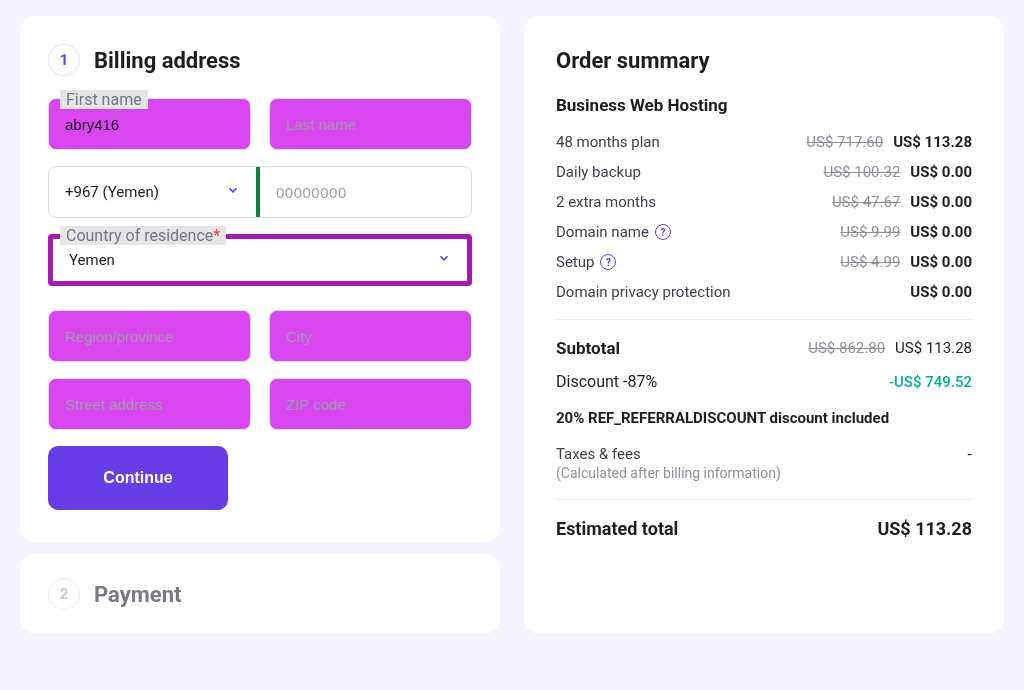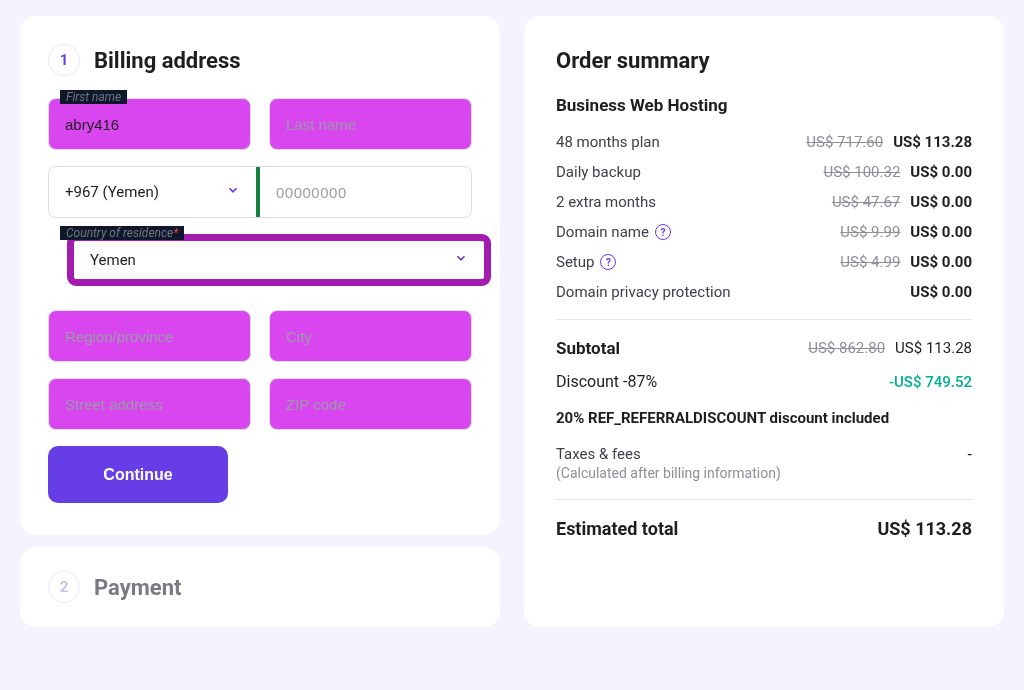--- a/index.html
+++ b/index.html
@@ -52,25 +52,24 @@
     gap: 18px;
     margin-bottom: 16px;
   }
   .field-wrap {
     position: relative;
   }
   .float-label {
     position: absolute;
     top: -8px;
     left: 12px;
-    background: #0f172a;
+    background: #e5e5e5;
     padding: 0 6px;
-    font-size: 12px;
+    font-size: 16px;
     color: #727586;
-    font-style: italic;
   }
   .float-label .req { color: #e03e3e; }
   .input, .select {
     width: 100%;
     border: 1px solid #dcdde5;
     border-radius: 8px;
     height: 52px;
     padding: 0 16px;
     font-size: 15px;
     color: #1d1e20;
@@ -106,38 +105,37 @@
     outline: none;
     width: 100%;
     font-size: 15px;
   }
   .combined-right input::placeholder { color: #9a9ca8; letter-spacing: 0.5px; }
   .chev {
     color: #673de6;
   }
   .select-display {
     width: 100%;
-    border: 7px solid #a21caf;
-    border-radius: 9px;
+    border: 5px solid #a21caf;
+    border-radius: 4px;
     height: 52px;
     padding: 0 16px;
     font-size: 15px;
     display: flex;
     align-items: center;
     justify-content: space-between;
     cursor: pointer;
     margin-bottom: 24px;
-    margin-left: 19px;
   }
   .continue {
     background: #673de6;
     color: #fff;
     border: none;
     border-radius: 10px;
-    height: 57px;
+    height: 64px;
     width: 180px;
     font-size: 16px;
     font-weight: 700;
     cursor: pointer;
   }
   .payment-card {
     background: #fff;
     border-radius: 16px;
     padding: 24px 28px;
     margin-top: 12px;

